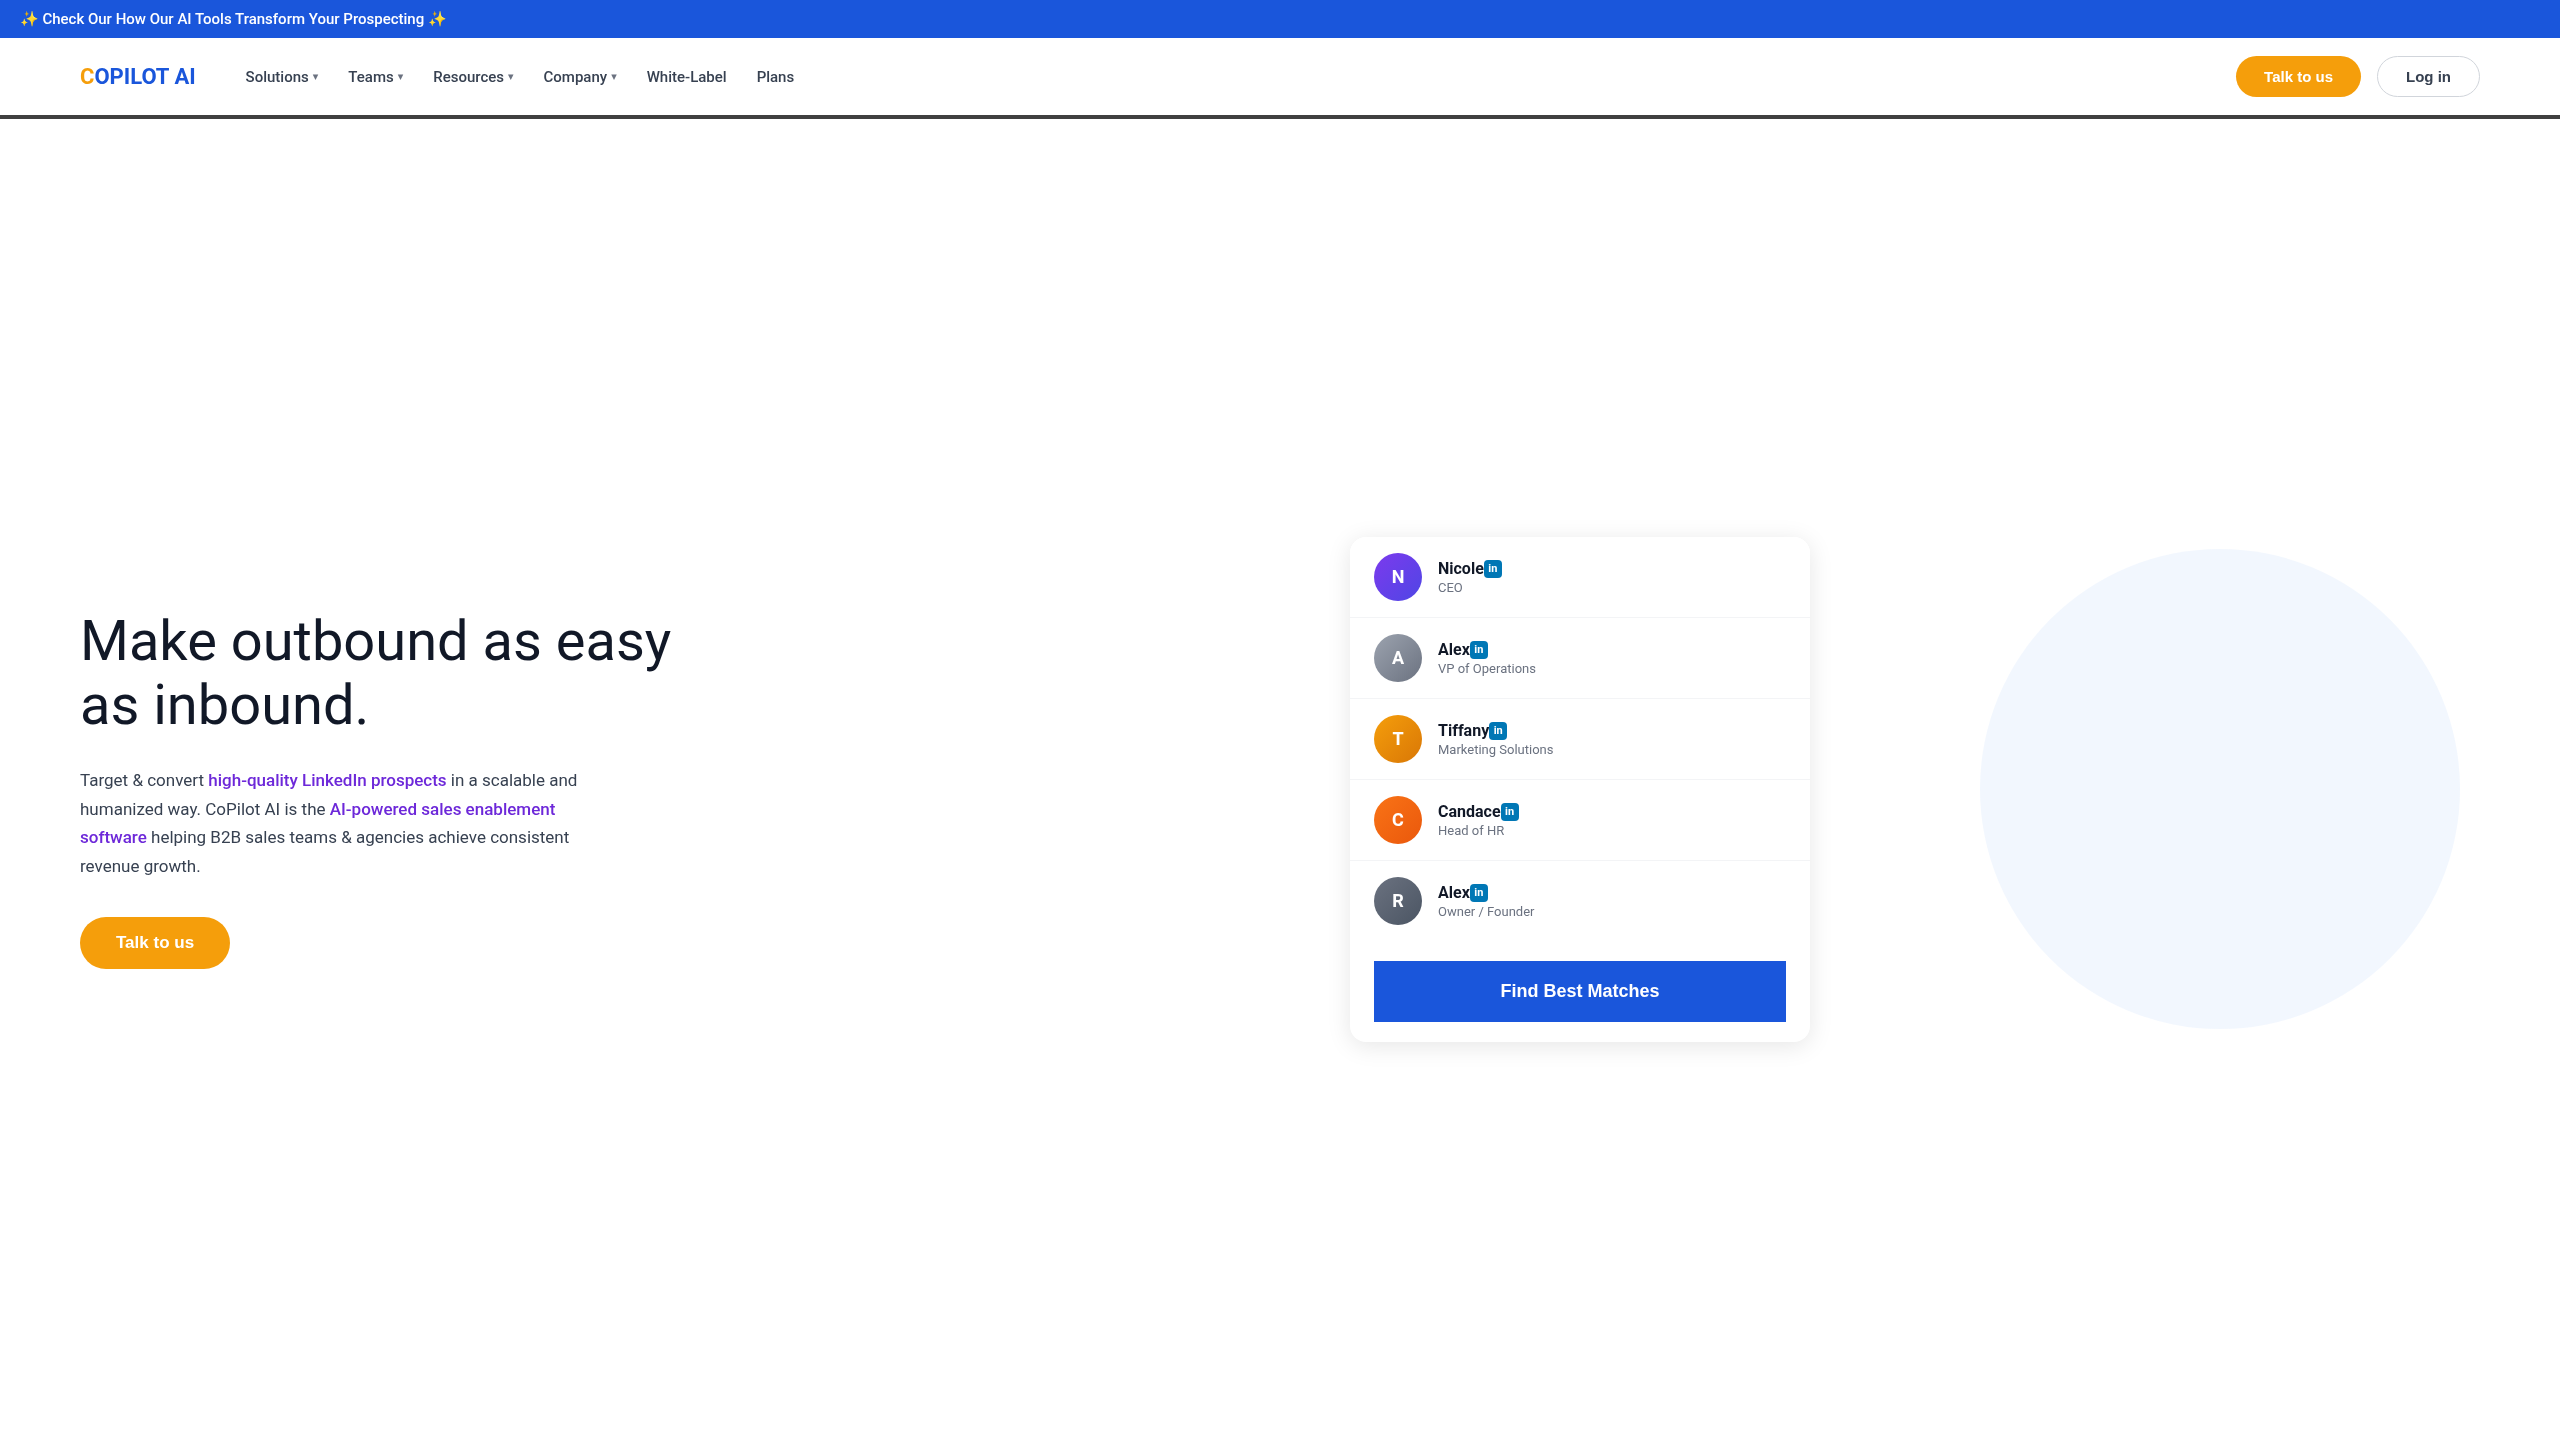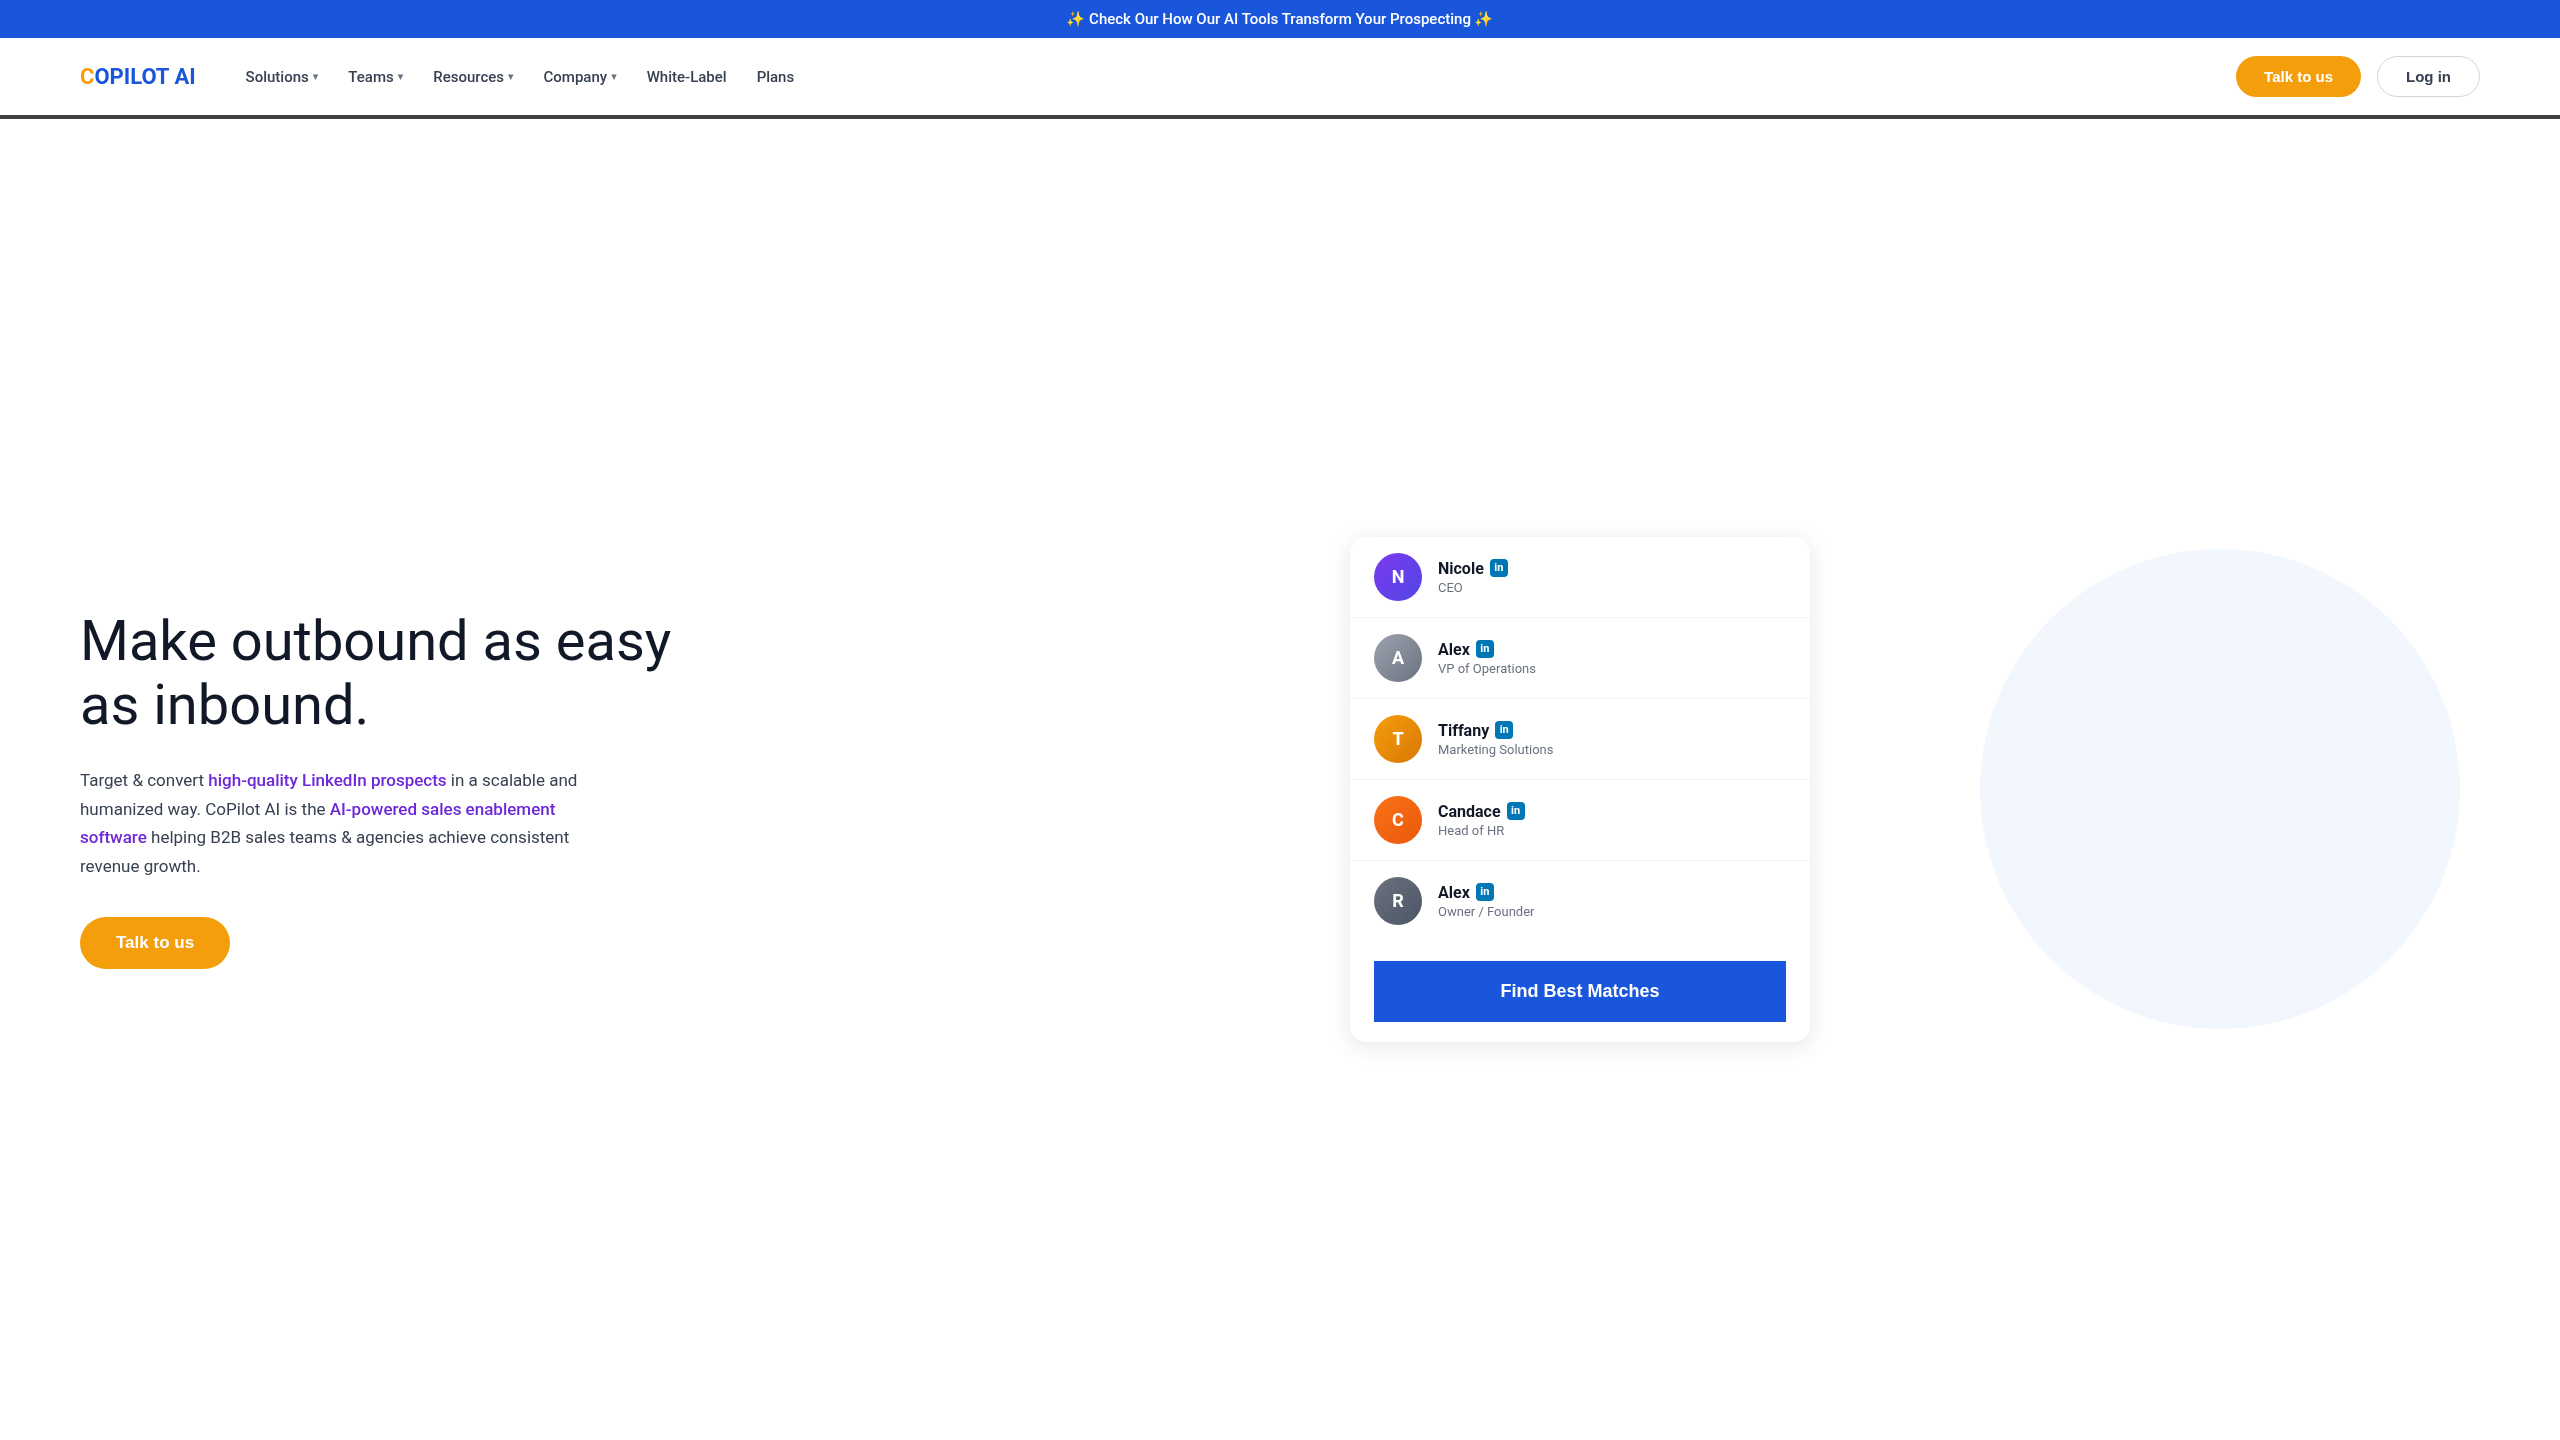--- a/index.html
+++ b/index.html
@@ -2,22 +2,22 @@
 <html><head>
   <meta charset="utf-8">
   <style>
     * { margin: 0; padding: 0; box-sizing: border-box; }
     body { font-family: -apple-system, BlinkMacSystemFont, 'Segoe UI', Roboto, sans-serif; background: #fff; overflow-x: hidden; }
 
     
     .top-banner {
       background: #1a56db;
       color: #fff;
-      text-align: center;
-      padding: 10px 36px;
+      text-align: left;
+      padding: 10px 20px;
       font-size: 15px;
       font-weight: 500;
     }
 
     
     .navbar {
       display: flex;
       align-items: center;
       padding: 18px 80px;
       border-bottom: 4px solid #404040;
@@ -165,22 +165,21 @@
     .avatar-tiffany { background: linear-gradient(135deg, #f59e0b, #d97706); }
     .avatar-candace { background: linear-gradient(135deg, #f97316, #ea580c); }
     .avatar-rico { background: linear-gradient(135deg, #6b7280, #4b5563); }
 
     .prospect-info { flex: 1; }
     .prospect-name {
       font-size: 16px;
       font-weight: 700;
       color: #111827;
       display: flex;
-      align-items: flex-start;
-      gap: 6px;
+      align-items: flex-end;
     }
     .linkedin-icon {
       display: inline-flex;
       align-items: center;
       justify-content: center;
       width: 18px;
       height: 18px;
       background: #0077b5;
       border-radius: 4px;
       color: #fff;

